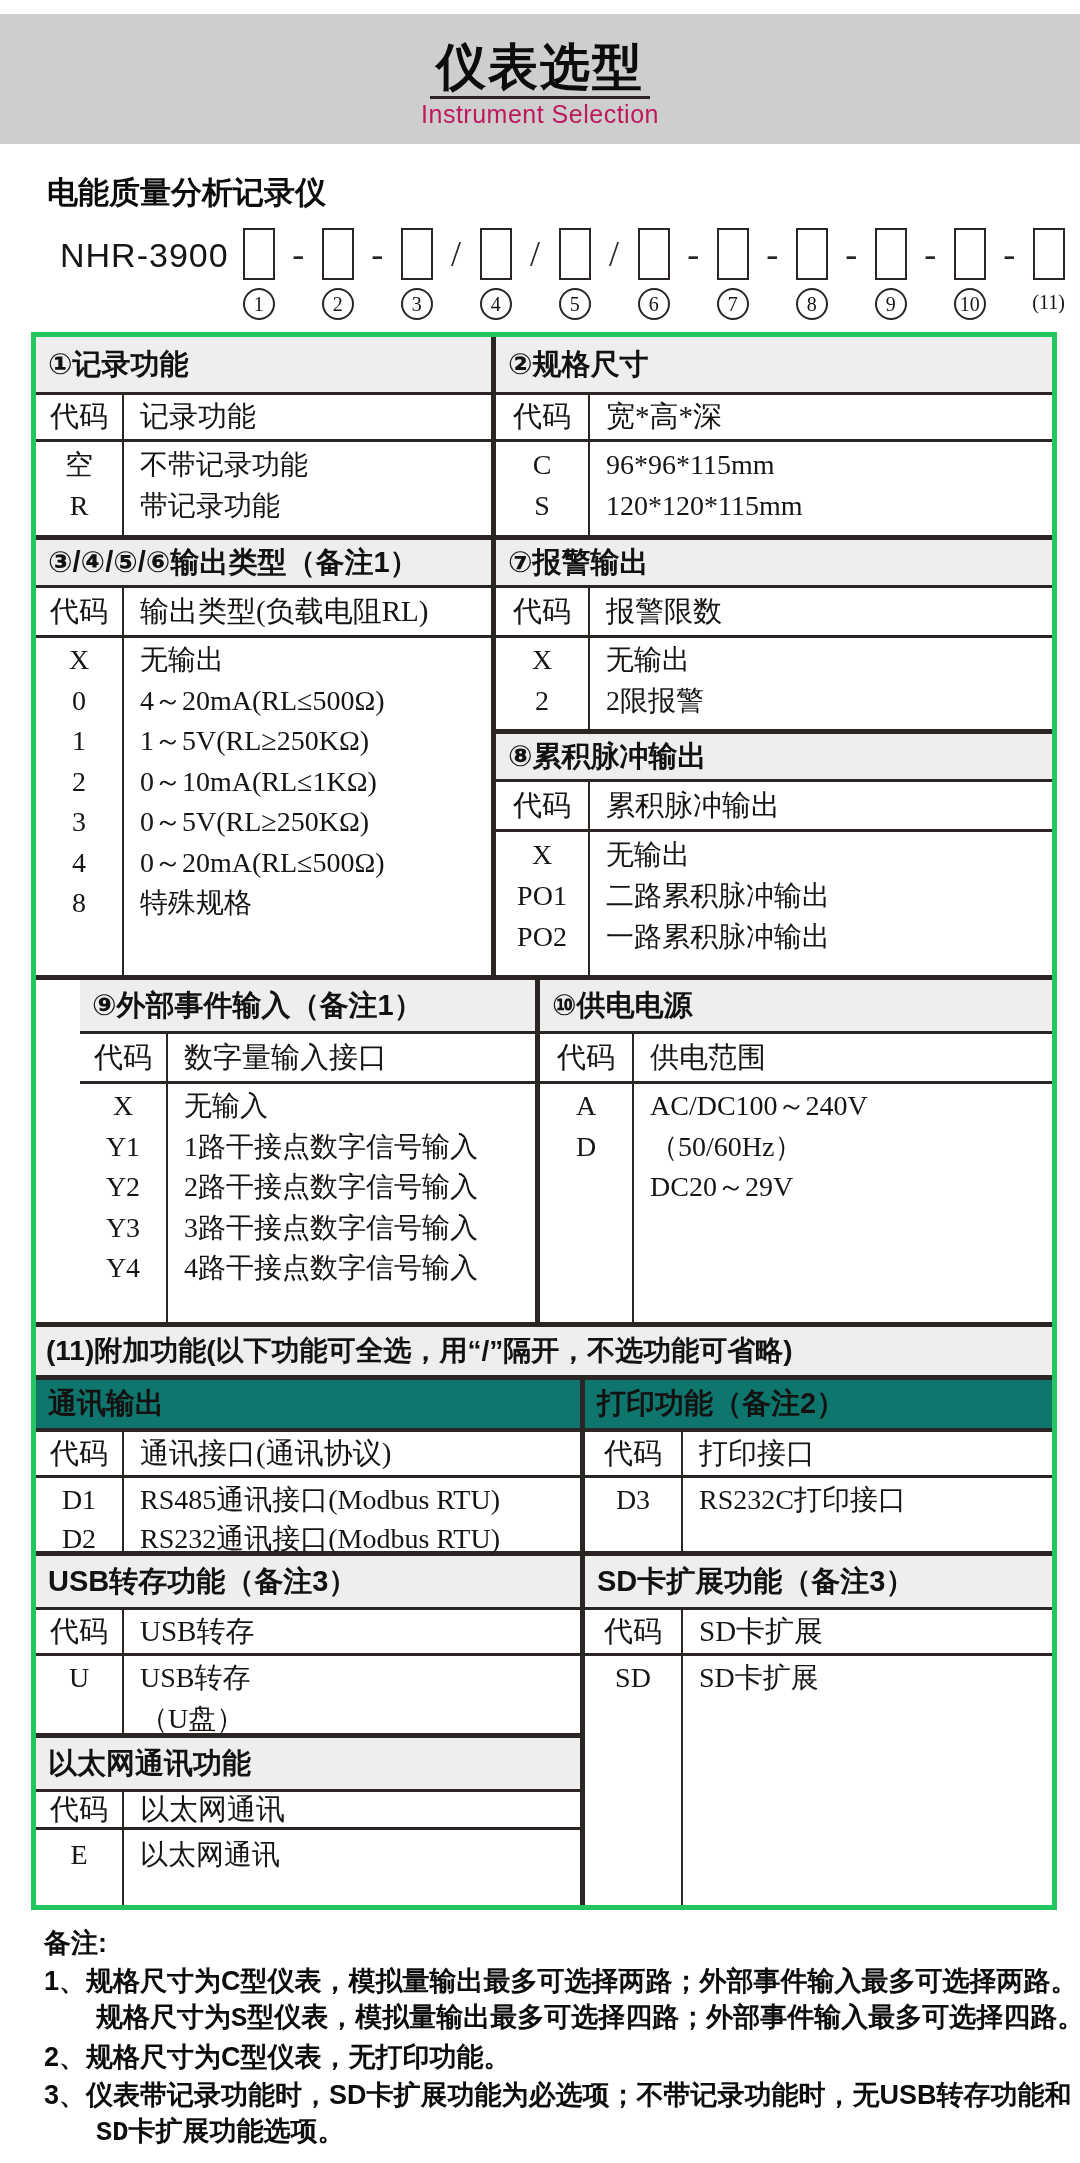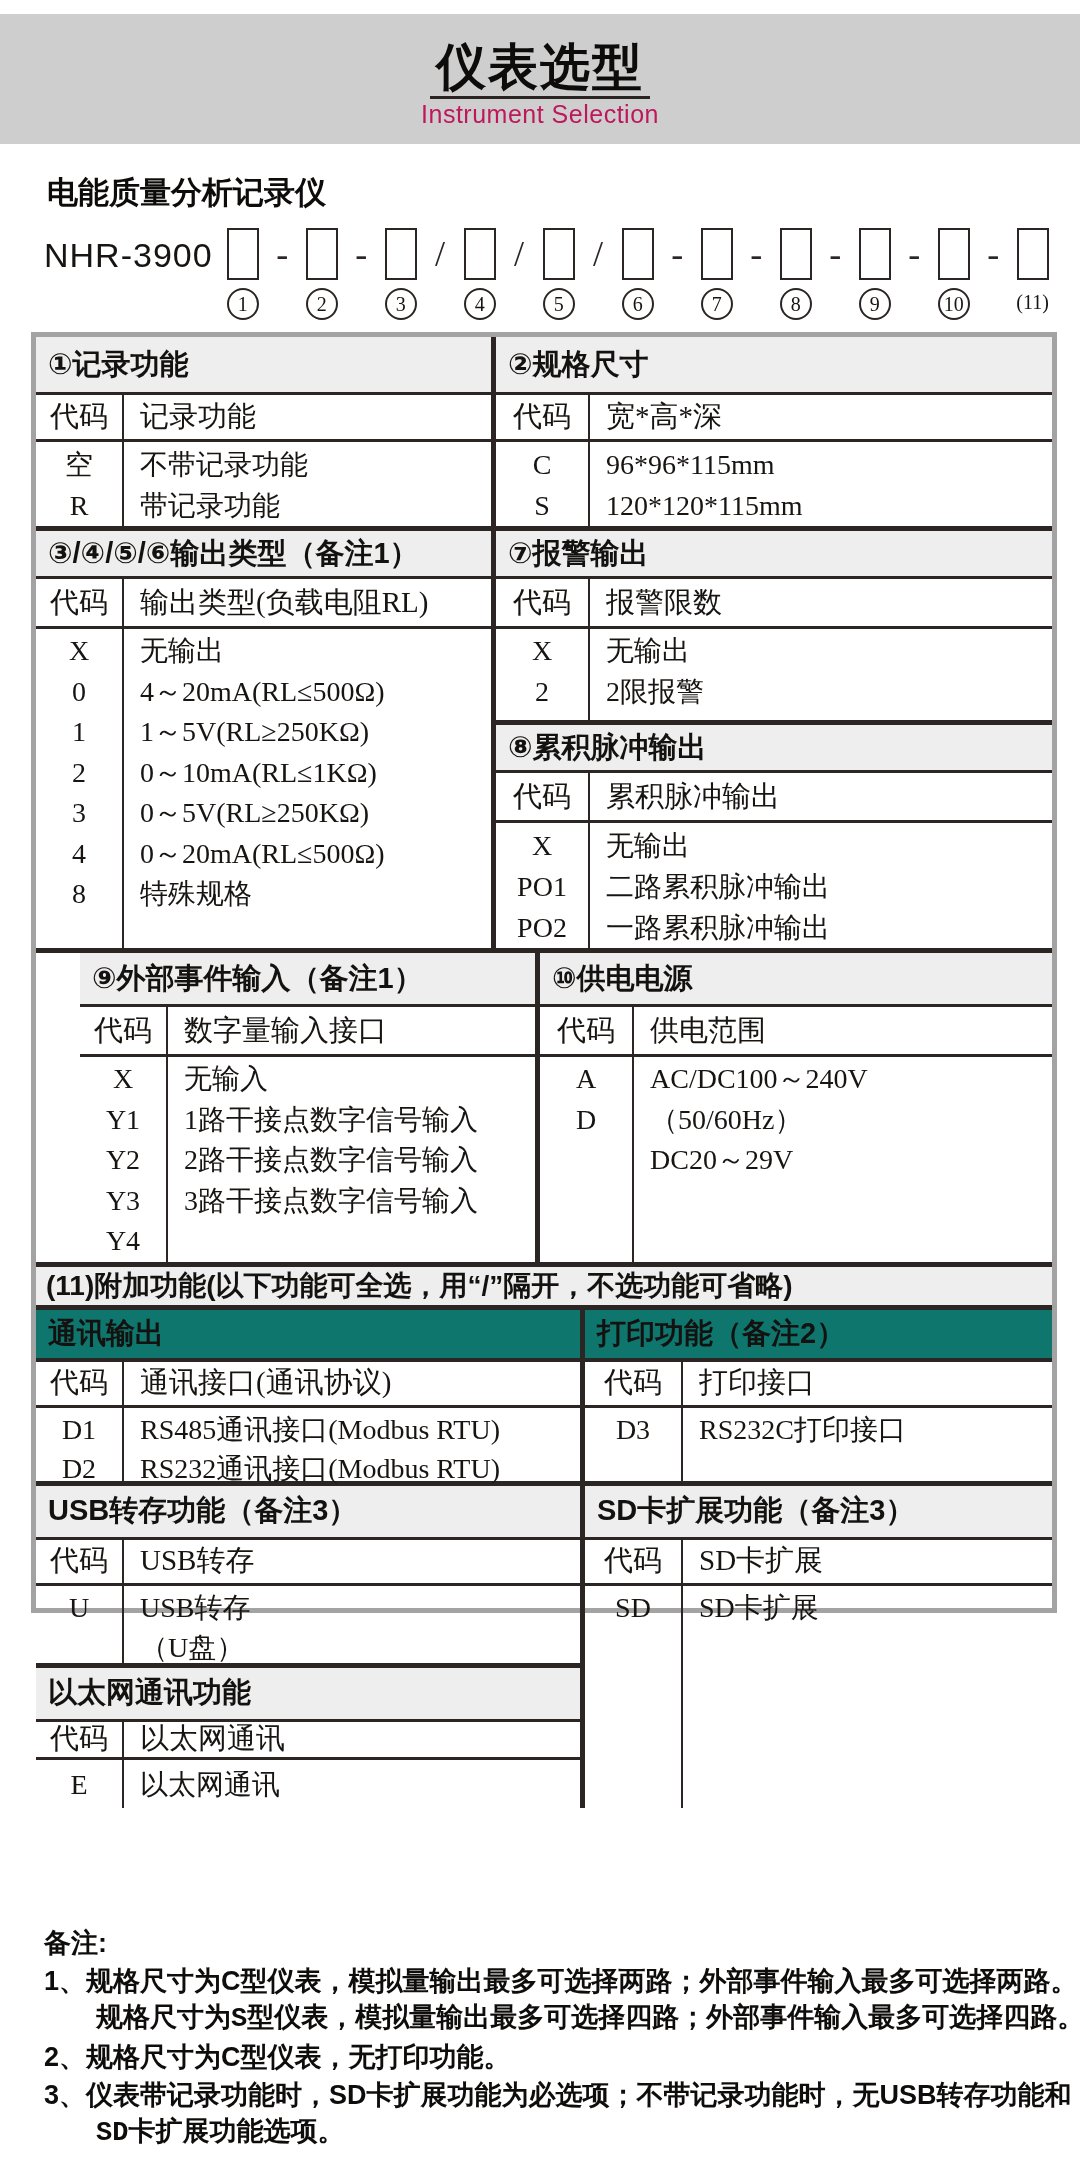--- a/index.html
+++ b/index.html
@@ -7,35 +7,35 @@
         font-family:"Liberation Sans","DejaVu Sans",sans-serif;color:#171412;}
 
   
   .banner{position:absolute;left:0;top:14px;width:1080px;height:130px;background:#cecece;text-align:center;}
   .banner-title{display:inline-block;margin-top:26px;font-size:50px;font-weight:bold;color:#0e0c0b;
                 line-height:1.08;border-bottom:3px solid #2a2523;padding:0 6px 2px 6px;letter-spacing:2px;}
   .banner-sub{font-size:25px;color:#be185d;margin-top:1px;letter-spacing:0.5px;}
 
   
   .product-title{position:absolute;left:47px;top:172px;font-size:31px;font-weight:bold;color:#0e0c0b;}
-  .model-row{position:absolute;left:44px;top:228px;display:flex;align-items:flex-start;}
+  .model-row{position:absolute;left:60px;top:228px;display:flex;align-items:flex-start;}
   .model-name{font-size:34px;line-height:54px;margin-right:13px;letter-spacing:1px;color:#171412;}
   .slots{display:flex;align-items:flex-start;}
   .slot{width:34px;display:flex;flex-direction:column;align-items:center;}
   .obox{width:28px;height:48px;border:2px solid #2b2523;background:#fff;}
   .sep{width:45px;text-align:center;font-size:36px;line-height:52px;color:#2b2523;
        font-family:"Liberation Serif","DejaVu Serif",serif;}
   .pos{margin-top:8px;width:28px;height:28px;border:2px solid #2b2523;border-radius:50%;
        font-size:20px;line-height:28px;text-align:center;color:#171412;
        font-family:"Liberation Serif","DejaVu Serif",serif;}
   .pos.flat{border:none;border-radius:0;width:auto;white-space:nowrap;font-size:20px;line-height:32px;margin-top:6px;}
 
   
-  .btable{position:absolute;left:31px;top:332px;width:1026px;height:1281px;
-          border:5px solid #a3a3a3;box-sizing:border-box;display:flex;flex-direction:column;
+  .btable{position:absolute;left:31px;top:332px;width:1026px;height:1578px;
+          border:5px solid #22c55e;box-sizing:border-box;display:flex;flex-direction:column;
           font-family:"Liberation Serif","DejaVu Serif",serif;}
   .band{display:flex;flex-direction:row;box-sizing:border-box;}
   .b1{height:198px;}
   .b2{height:440px;border-top:5px solid #2b2523;}
   .b3{height:347px;border-top:5px solid #2b2523;padding-left:44px;}
   .b4{height:53px;border-top:5px solid #2b2523;background:#eeeeee;}
   .b5{flex:1;border-top:5px solid #2b2523;}
   .half{display:flex;flex-direction:column;box-sizing:border-box;min-width:0;}
   .hl{width:460px;border-right:5px solid #2b2523;}
   .hl5{width:549px;border-right:5px solid #2b2523;}
@@ -264,20 +264,21 @@
             <div class="ln">Y1</div>
             <div class="ln">Y2</div>
             <div class="ln">Y3</div>
             <div class="ln">Y4</div>
           </div>
           <div class="dcol">
             <div class="ln">无输入</div>
             <div class="ln">1路干接点数字信号输入</div>
             <div class="ln">2路干接点数字信号输入</div>
             <div class="ln">3路干接点数字信号输入</div>
+            <div class="ln">4路干接点数字信号输入</div>
           </div>
         </div>
       </div>
       <div class="half hr">
         <div class="sec-header h54">⑩供电电源</div>
         <div class="crow r50">
           <div class="ccol">代码</div>
           <div class="dcol">供电范围</div>
         </div>
         <div class="body lh40">

